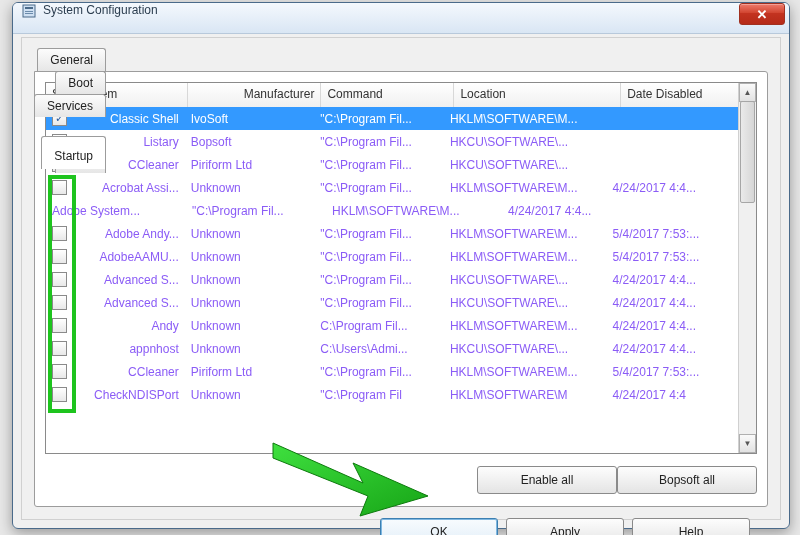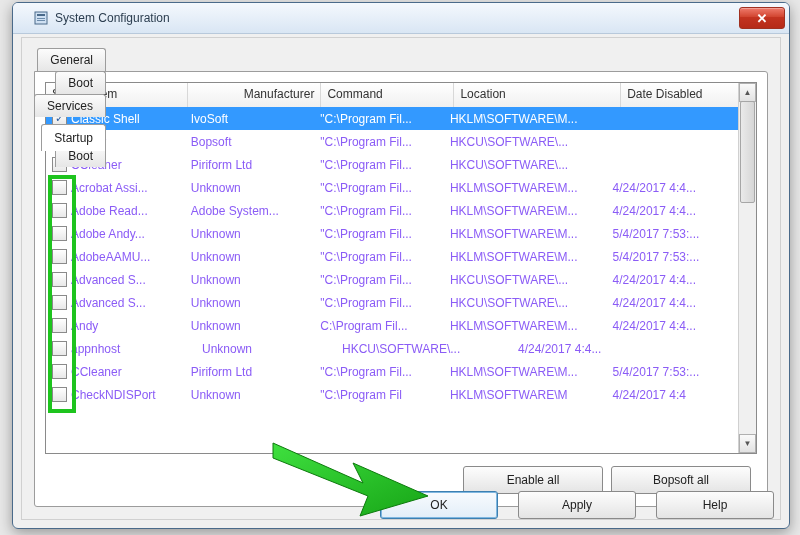--- a/index.html
+++ b/index.html
@@ -20,22 +20,22 @@
     height: 525px;
     border: 1px solid #4a6a8a;
     border-radius: 6px;
     background: linear-gradient(to bottom, #e9f1fb 0, #dfe9f5 30px, #f0f0f0 30px, #f0f0f0 100%);
     box-shadow: 0 4px 14px rgba(0,0,0,.35);
     overflow: hidden;
   }
   .titlebar {
     height: 30px;
     display: flex;
-    align-items: center;
-    padding: 0 2px 0 20px;
+    align-items: flex-start;
+    padding: 0 2px 0 8px;
     background: linear-gradient(to bottom, #f4f8fd, #d9e6f4);
     border-bottom: 1px solid #b8c9db;
   }
   .titlebar .icon-box {
     width: 16px;
     height: 16px;
     margin-right: 6px;
     display: inline-flex;
     align-items: center;
     justify-content: center;
@@ -85,23 +85,23 @@
     padding: 4px 12px;
     background: linear-gradient(to bottom, #fcfcfc, #e6e6e6);
     border-radius: 3px 3px 0 0;
     margin-right: -1px;
     color: #222;
     cursor: pointer;
     position: relative;
   }
   .tab.active {
     background: #fff;
-    padding-top: 6px;
+    padding-top: 12px;
     padding-bottom: 6px;
-    top: 7px;
+    top: 19px;
     z-index: 3;
   }
   .tab-panel {
     position: absolute;
     left: 12px;
     right: 12px;
     top: 33px;
     bottom: 12px;
     border: 1px solid #9c9c9c;
     background: #fff;
@@ -153,20 +153,21 @@
     white-space: nowrap;
     text-overflow: clip;
     height: 100%;
     display: flex;
     align-items: center;
   }
   .cell.first {
     display: flex;
     align-items: center;
     gap: 4px;
+    justify-content: space-between;
   }
   .cb {
     width: 13px;
     height: 13px;
     border: 1px solid #8a8a8a;
     background: linear-gradient(to bottom, #fff, #e8e8e8);
     display: inline-flex;
     align-items: center;
     justify-content: center;
     flex-shrink: 0;
@@ -202,44 +203,44 @@
     left: 1px;
     right: 1px;
     height: 100px;
     border: 1px solid #a6a6a6;
     background: linear-gradient(to right, #eaeaea, #d6d6d6);
     border-radius: 2px;
   }
   .btn-row {
     position: absolute;
     bottom: 12px;
-    right: 16px;
-    display: flex;
-    gap: 8px;
+    right: 10px;
+    display: flex;
   }
   .btn {
     min-width: 110px;
     height: 26px;
     border: 1px solid #8a8a8a;
     border-radius: 3px;
     background: linear-gradient(to bottom, #fdfdfd, #e4e4e4);
     color: #222;
     display: flex;
     align-items: center;
     justify-content: center;
     padding: 0 14px;
     cursor: pointer;
   }
   .btn.small { min-width: 88px; }
   .dialog-btn-row {
     position: absolute;
     right: 8px;
     bottom: 2px;
     display: flex;
-    gap: 20px;
+    gap: 8px;
+    margin-top: 27px;
   }
   .btn.focus {
     border: 1px solid #3c7fb1;
     box-shadow: 0 0 0 1px #7fb7e0 inset;
     background: linear-gradient(to bottom, #f8fbfe, #e2eef8);
   }
   
   .green-highlight {
     position: absolute;
     border: 4px solid #1ec41e;
@@ -331,24 +332,20 @@
               <div class="cell c0 first">
                 <span class="cb"></span>
                 <span>Acrobat Assi...</span>
               </div>
               <div class="cell c1">Unknown</div>
               <div class="cell c2">"C:\Program Fil...</div>
               <div class="cell c3">HKLM\SOFTWARE\M...</div>
               <div class="cell c4">4/24/2017 4:4...</div>
             </div>
             <div class="row">
-              <div class="cell c0 first">
-                <span class="cb"></span>
-                <span>Adobe Read...</span>
-              </div>
               <div class="cell c1">Adobe System...</div>
               <div class="cell c2">"C:\Program Fil...</div>
               <div class="cell c3">HKLM\SOFTWARE\M...</div>
               <div class="cell c4">4/24/2017 4:4...</div>
             </div>
             <div class="row">
               <div class="cell c0 first">
                 <span class="cb"></span>
                 <span>Adobe Andy...</span>
               </div>
@@ -396,20 +393,21 @@
               <div class="cell c2">C:\Program Fil...</div>
               <div class="cell c3">HKLM\SOFTWARE\M...</div>
               <div class="cell c4">4/24/2017 4:4...</div>
             </div>
             <div class="row">
               <div class="cell c0 first">
                 <span class="cb"></span>
                 <span>appnhost</span>
               </div>
               <div class="cell c1">Unknown</div>
+              <div class="cell c2">C:\Users\Admi...</div>
               <div class="cell c3">HKCU\SOFTWARE\...</div>
               <div class="cell c4">4/24/2017 4:4...</div>
             </div>
             <div class="row">
               <div class="cell c0 first">
                 <span class="cb"></span>
                 <span>CCleaner</span>
               </div>
               <div class="cell c1">Piriform Ltd</div>
               <div class="cell c2">"C:\Program Fil...</div>

